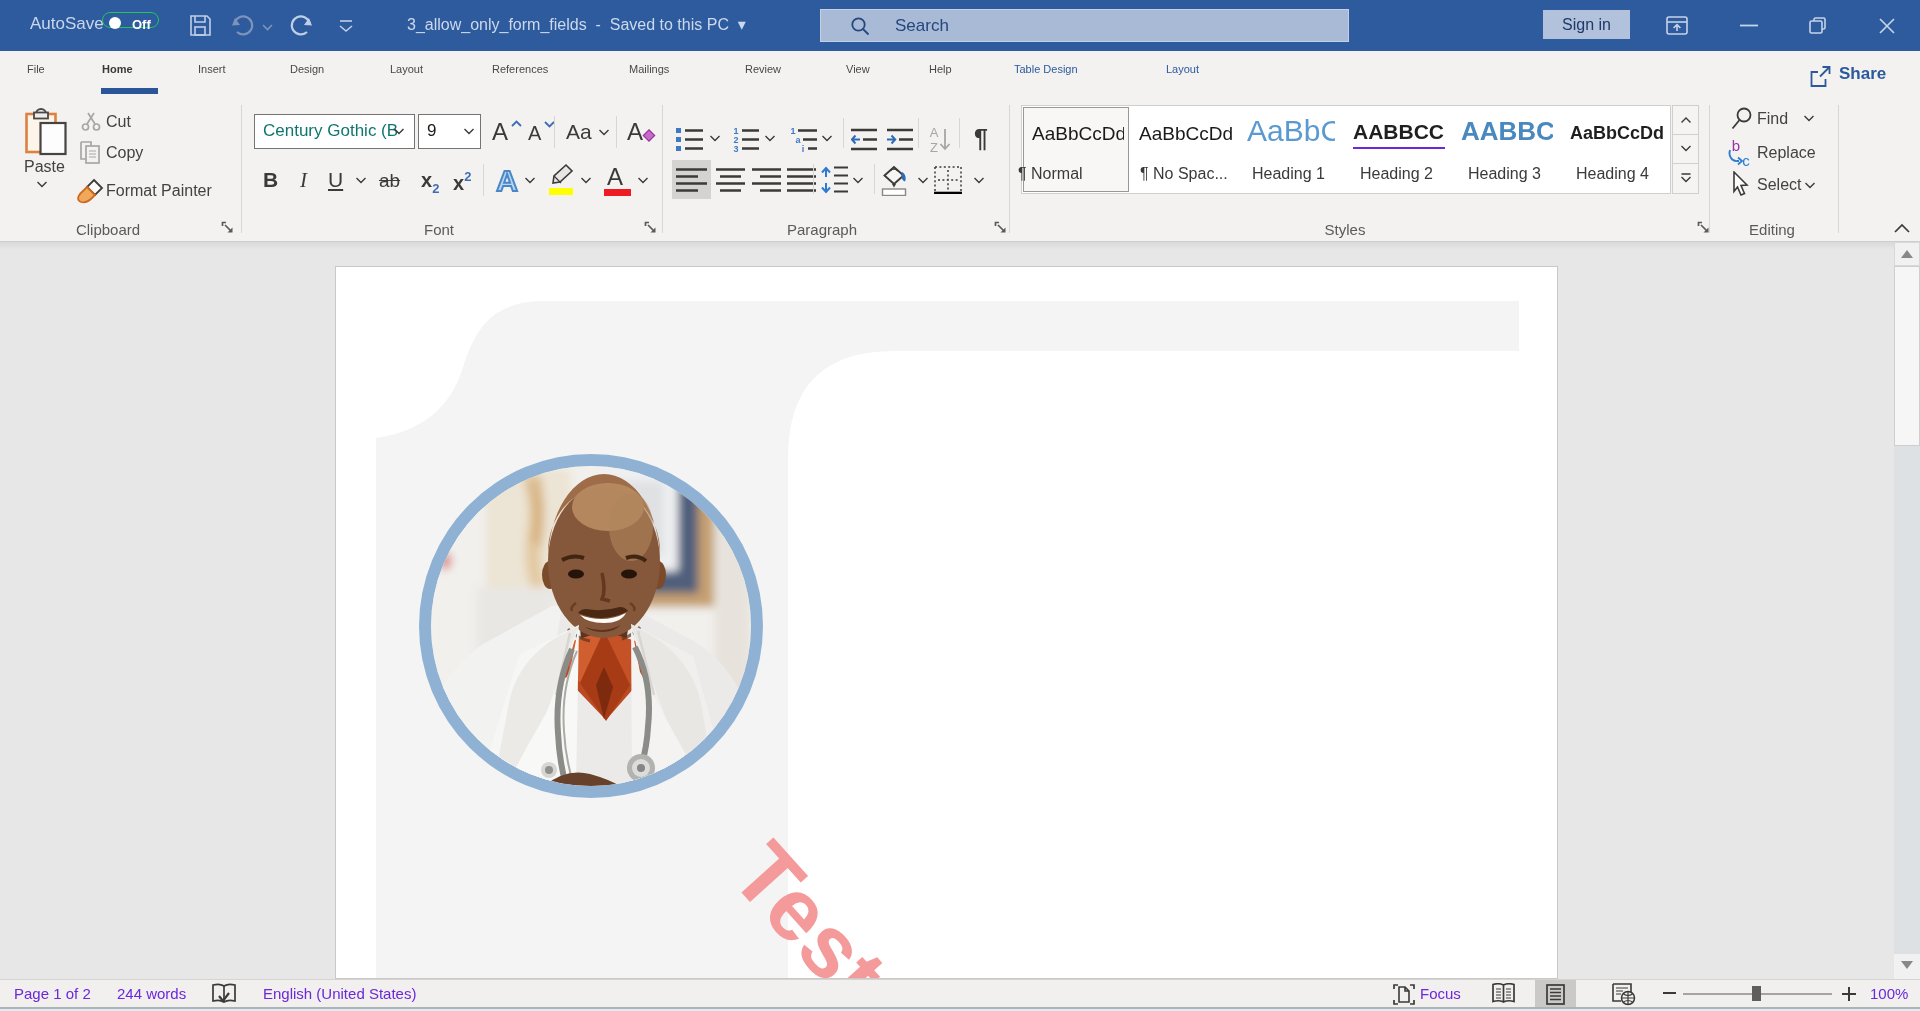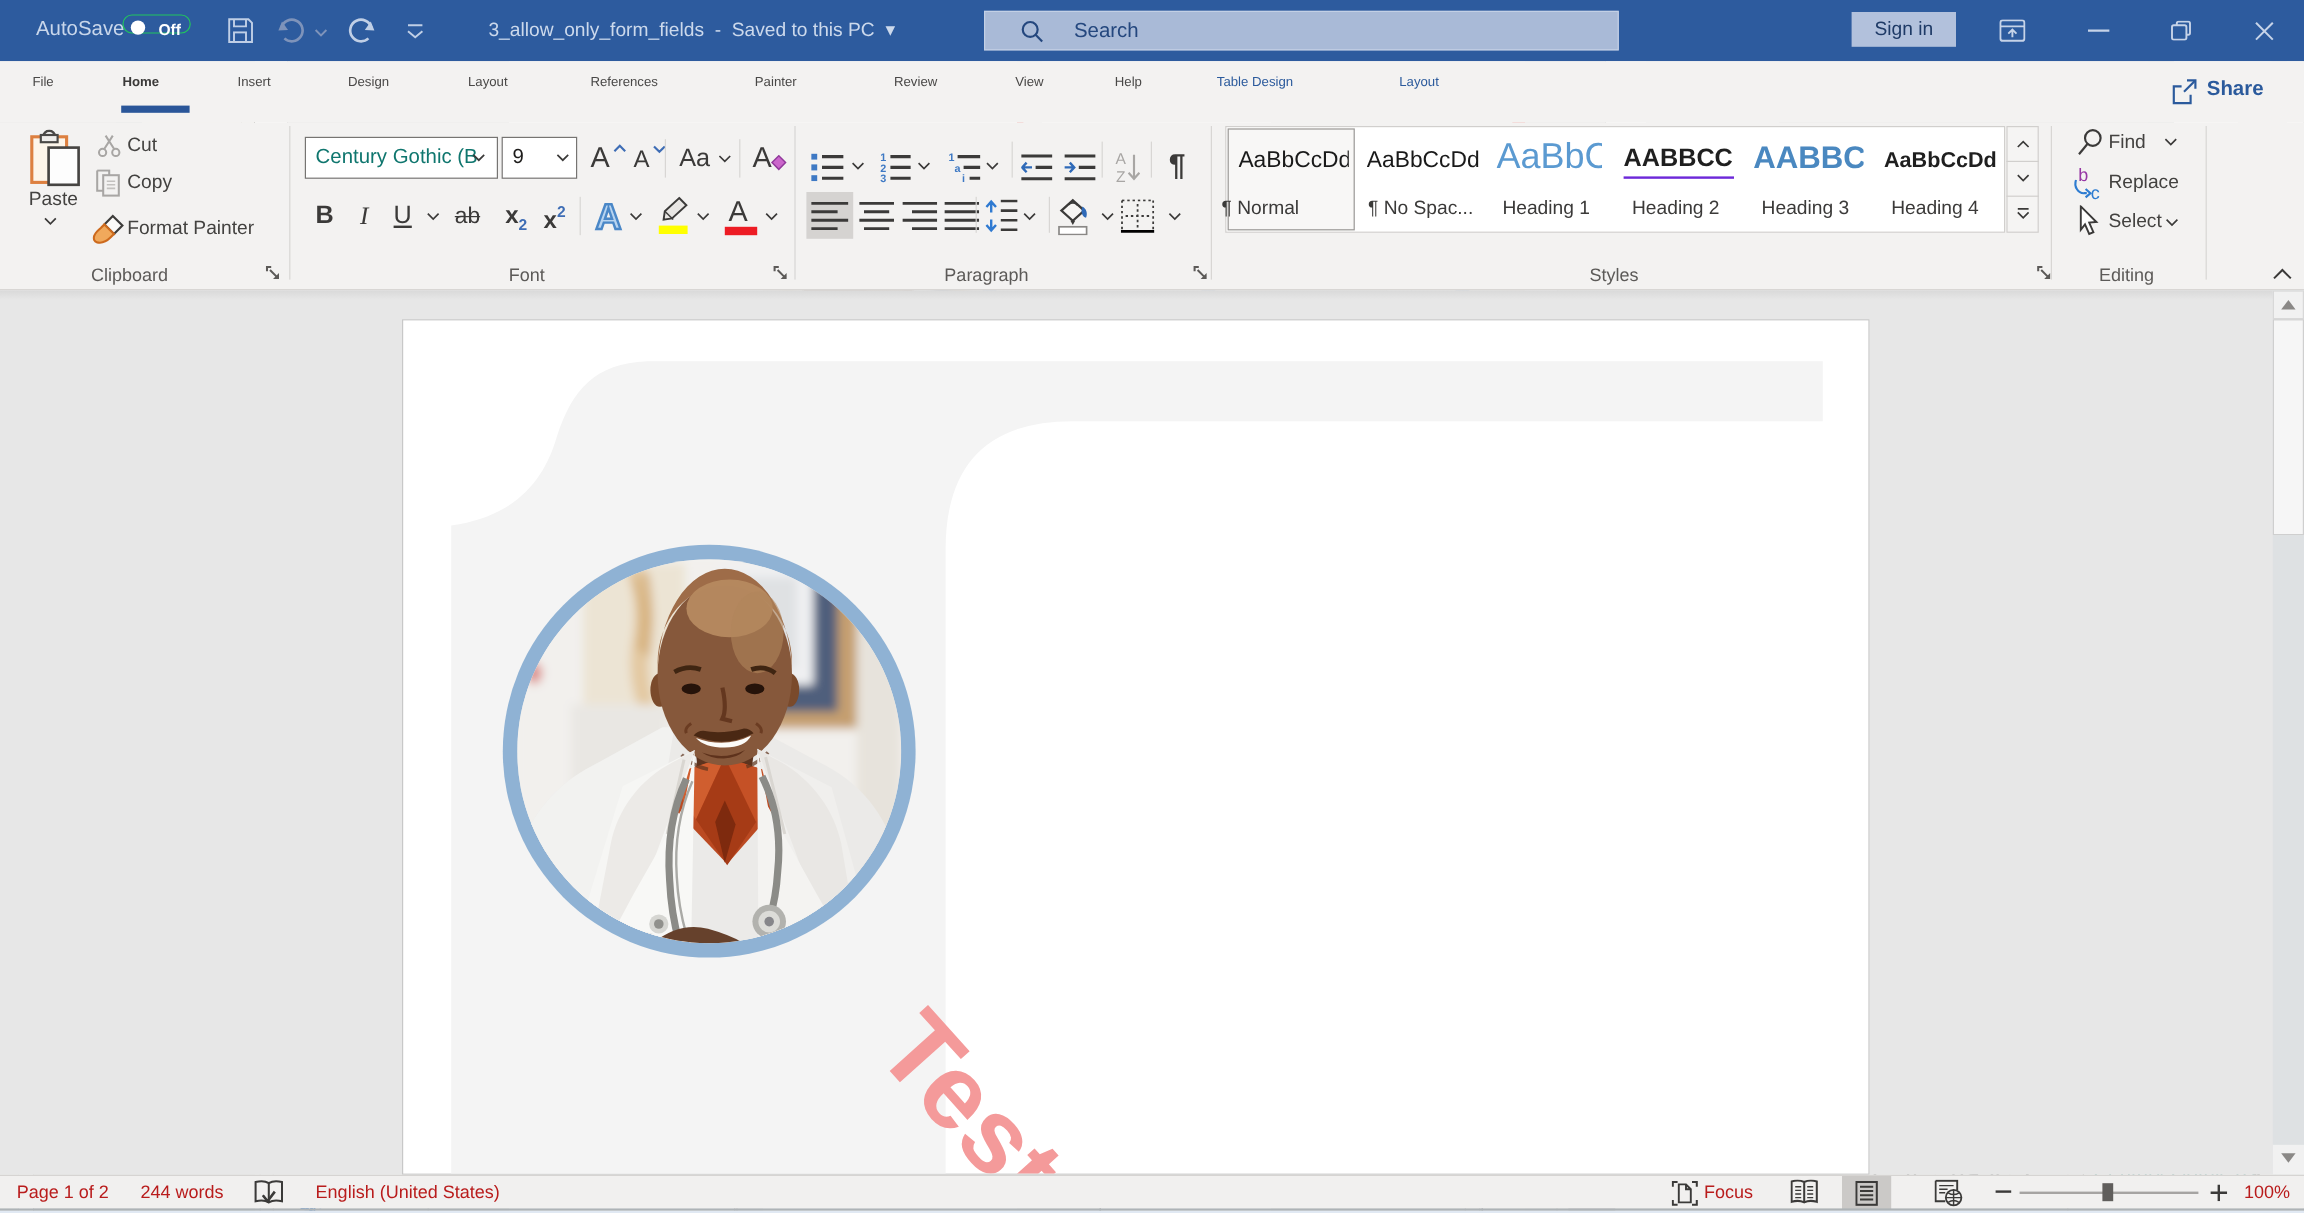--- a/index.html
+++ b/index.html
@@ -35,21 +35,21 @@
 
 
 #docarea { position:absolute; left:0; top:242px; width:1920px; height:737px; background:#e7e7e7; }
 #page { position:absolute; left:335px; top:24px; width:1223px; height:713px; background:#ffffff; border:1px solid #c8c8c8; overflow:hidden; }
 #testtxt { position:absolute; left:452px; top:556px; font-size:88px; font-weight:bold; color:#f49a9a; transform:rotate(48deg); transform-origin:0 0; letter-spacing:1px; }
 
 
 #vscroll { position:absolute; left:1894px; top:242px; width:26px; height:737px; background:#dee1e3; }
 
 
-#statusbar { position:absolute; left:0; top:979px; width:1920px; height:28px; background:#f1f0ef; border-top:1px solid #d6d4d2; font-size:15px; color:#b91c1c; }
+#statusbar { position:absolute; left:0; top:979px; width:1920px; height:28px; background:#f1f0ef; border-top:1px solid #d6d4d2; font-size:15px; color:#6d28d9; }
 #statusbar div { position:absolute; top:5px; }
 #bottomline { position:absolute; left:0; top:1007px; width:1920px; height:2px; background:#aeb3b6; }
 #bottomstrip { position:absolute; left:0; top:1009px; width:1920px; height:2px; background:#e1e9f3; }
 </style>
 </head>
 <body>
 
 <div id="titlebar">
   <div class="abs" id="autosave">AutoSave</div>
   <div class="abs" id="toggle">
@@ -102,21 +102,21 @@
   </svg>
 </div>
 
 <div id="tabrow">
   <div class="tab" style="left:27px;">File</div>
   <div class="tab" style="left:102px; font-weight:bold; color:#3a3938;">Home</div>
   <div class="tab" style="left:198px;">Insert</div>
   <div class="tab" style="left:290px;">Design</div>
   <div class="tab" style="left:390px;">Layout</div>
   <div class="tab" style="left:492px;">References</div>
-  <div class="tab" style="left:629px;">Painter</div>
+  <div class="tab" style="left:629px;">Mailings</div>
   <div class="tab" style="left:745px;">Review</div>
   <div class="tab" style="left:846px;">View</div>
   <div class="tab" style="left:929px;">Help</div>
   <div class="tab blue" style="left:1014px;">Table Design</div>
   <div class="tab blue" style="left:1166px;">Layout</div>
   <div class="abs" id="home-underline"></div>
   <svg class="abs" style="left:1808px; top:14px;" width="24" height="23" viewBox="0 0 24 23">
     <path d="M10 7 H3.5 v14 h14 V14" fill="none" stroke="#2b5a9c" stroke-width="1.8"></path>
     <path d="M14.5 2 h7 v7" fill="none" stroke="#2b5a9c" stroke-width="1.8"></path>
     <path d="M21 2.5 L12 11.5" fill="none" stroke="#2b5a9c" stroke-width="1.8"></path>

